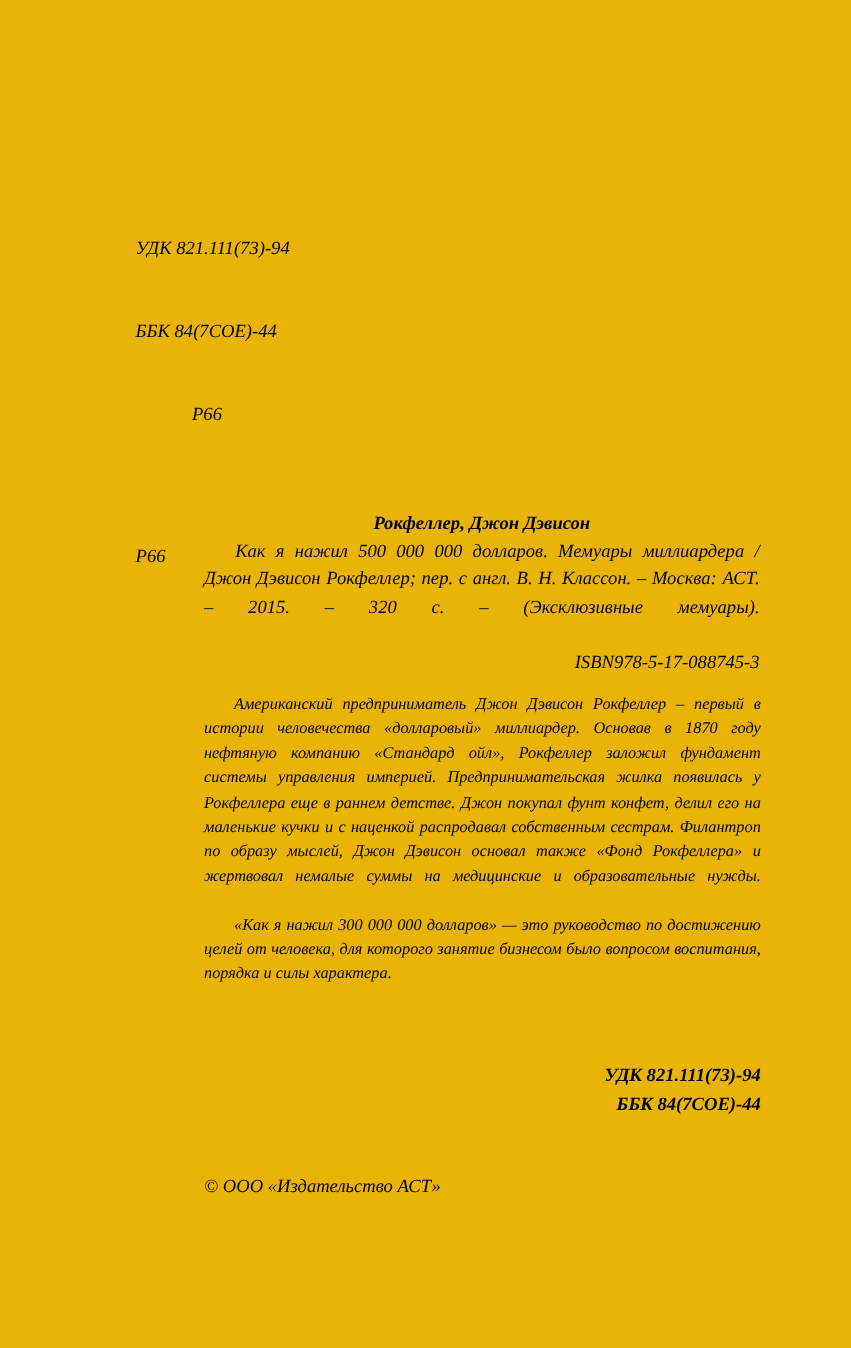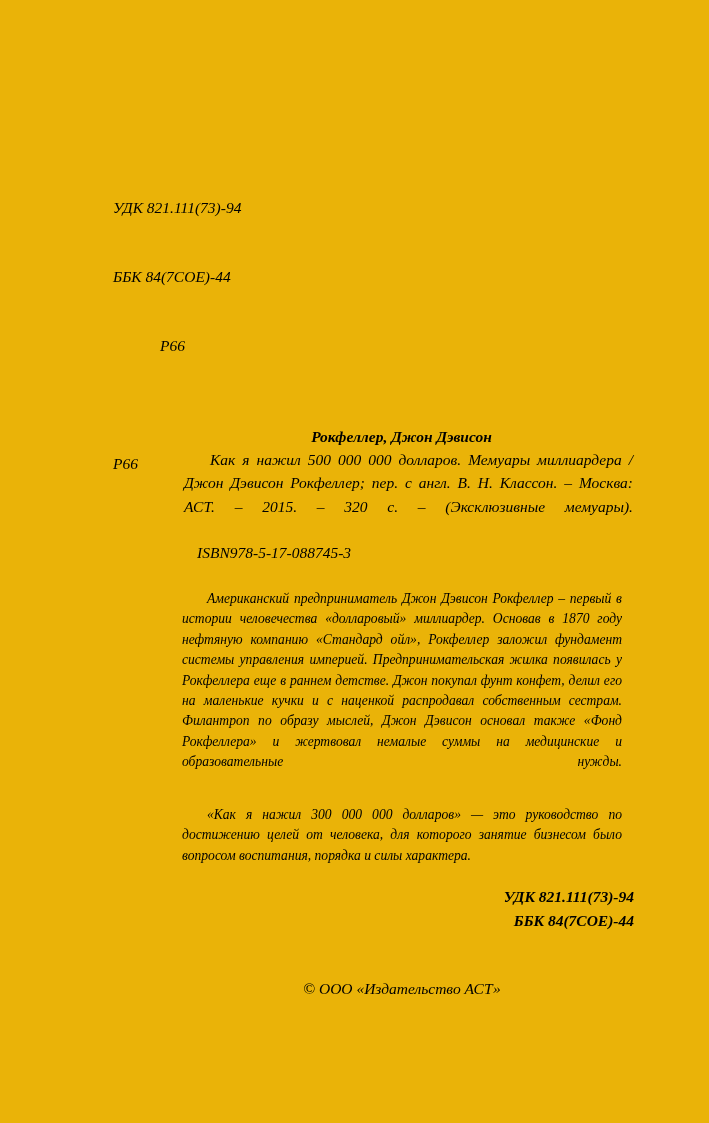--- a/index.html
+++ b/index.html
@@ -60,46 +60,45 @@
   }
   .author-name {
     font-weight: bold;
     display: block;
     text-align: center;
   }
   .bib-desc {
     display: block;
     text-indent: 26px;
     text-align: justify;
-    margin-left: 14px;
   }
   .bib-desc::after {
     content: "";
     display: inline-block;
     width: 100%;
   }
   .isbn-line {
     display: block;
     text-indent: 27px;
-    text-align: left;
+    text-align: right;
   }
 
   
   .annotation {
     position: absolute;
     left: 170px;
     top: 577px;
     width: 464px;
     font-size: 13.6px;
     line-height: 20.4px;
     text-align: justify;
     text-justify: inter-word;
   }
   .annotation p {
-    margin: 12px;
+    margin: 0;
     text-indent: 25px;
   }
   .annotation p::after {
     content: "";
     display: inline-block;
     width: 100%;
   }
   .annotation p.last-para::after {
     content: none;
   }
@@ -116,21 +115,21 @@
     font-weight: bold;
   }
   .bottom-codes span { display: block; }
 
   
   .copyright {
     position: absolute;
     left: 170px;
     top: 977px;
     width: 464px;
-    text-align: center;
+    text-align: left;
     font-size: 15.5px;
     line-height: 23px;
   }
 </style>
 </head>
 <body>
 
 <div class="page">
 
   <div class="top-codes">

